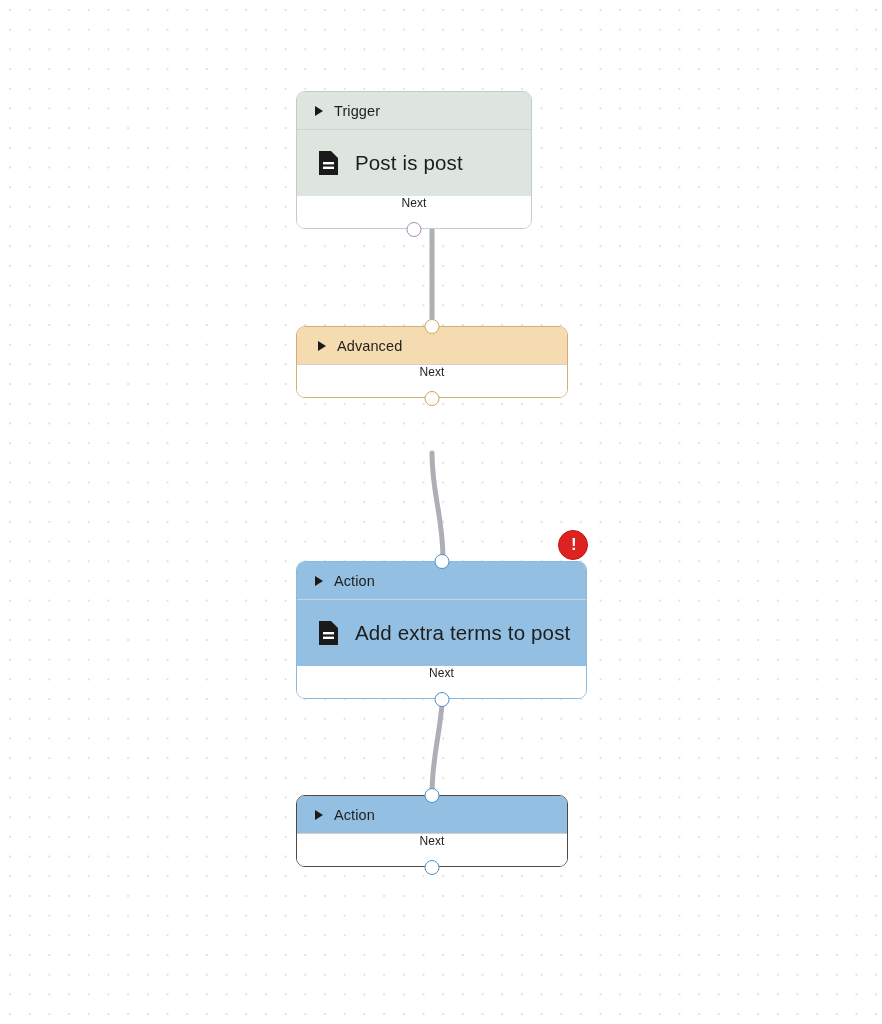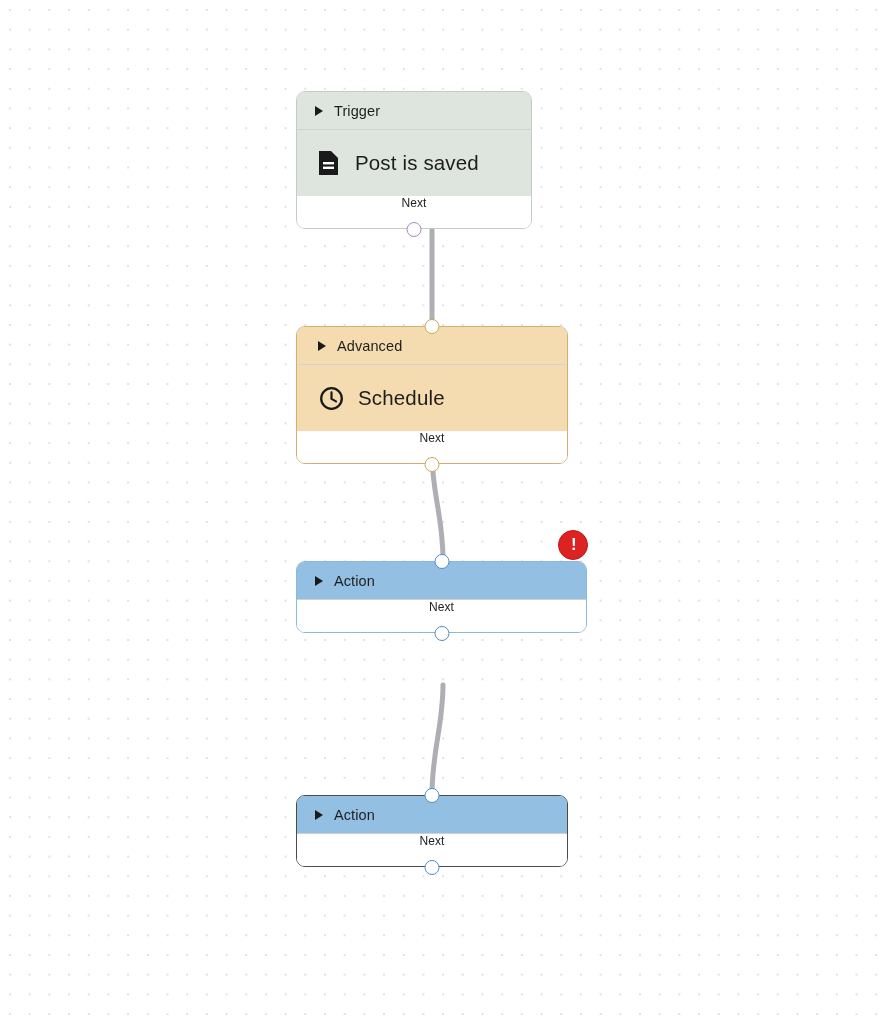--- a/index.html
+++ b/index.html
@@ -192,60 +192,61 @@
       </div>
       <div class="node-divider"></div>
       <div class="node-body">
         <span class="node-icon">
           <svg width="23" height="26" viewBox="0 0 23 26">
             <path d="M2 1 H14 L21 8 V25 H2 Z" fill="#1a1a1a"></path>
             <rect x="6" y="12" width="11" height="2.4" fill="#ffffff"></rect>
             <rect x="6" y="16.6" width="11" height="2.4" fill="#ffffff"></rect>
           </svg>
         </span>
-        <span class="node-title">Post is saved</span>
+        <span class="node-title">Post is post</span>
       </div>
       <div class="node-footer">
         <span>Next</span>
       </div>
     </div>
     <div class="handle bottom"></div>
   </div>
 
   <div class="node advanced" style="left:296px; top:326px; width:272px;">
     <div class="node-inner">
       <div class="node-header">
         <span class="caret"></span>
         <span>Advanced</span>
+      </div>
+      <div class="node-divider"></div>
+      <div class="node-footer">
+        <span>Next</span>
+      </div>
+    </div>
+    <div class="handle top"></div>
+    <div class="handle bottom"></div>
+  </div>
+
+  <div class="node action" style="left:296px; top:561px; width:291px;">
+    <div class="node-inner">
+      <div class="node-header">
+        <span class="caret"></span>
+        <span>Action</span>
       </div>
       <div class="node-divider"></div>
       <div class="node-body">
         <span class="node-icon">
-          <svg width="25" height="25" viewBox="0 0 25 25">
-            <circle cx="12.5" cy="12.5" r="10.3" fill="none" stroke="#1a1a1a" stroke-width="2.3"></circle>
-            <path d="M12.5 6.4 V12.9 L17 15.4" fill="none" stroke="#1a1a1a" stroke-width="2.2" stroke-linecap="round" stroke-linejoin="round"></path>
+          <svg width="23" height="26" viewBox="0 0 23 26">
+            <path d="M2 1 H14 L21 8 V25 H2 Z" fill="#1a1a1a"></path>
+            <rect x="6" y="12" width="11" height="2.4" fill="#ffffff"></rect>
+            <rect x="6" y="16.6" width="11" height="2.4" fill="#ffffff"></rect>
           </svg>
         </span>
-        <span class="node-title">Schedule</span>
-      </div>
-      <div class="node-footer">
-        <span>Next</span>
-      </div>
-    </div>
-    <div class="handle top"></div>
-    <div class="handle bottom"></div>
-  </div>
-
-  <div class="node action" style="left:296px; top:561px; width:291px;">
-    <div class="node-inner">
-      <div class="node-header">
-        <span class="caret"></span>
-        <span>Action</span>
-      </div>
-      <div class="node-divider"></div>
+        <span class="node-title">Add extra terms to post</span>
+      </div>
       <div class="node-footer">
         <span>Next</span>
       </div>
     </div>
     <div class="handle top"></div>
     <div class="handle bottom"></div>
   </div>
 
   <div class="error-badge" style="left:558px; top:530px;">
     <span class="bang">!</span>

